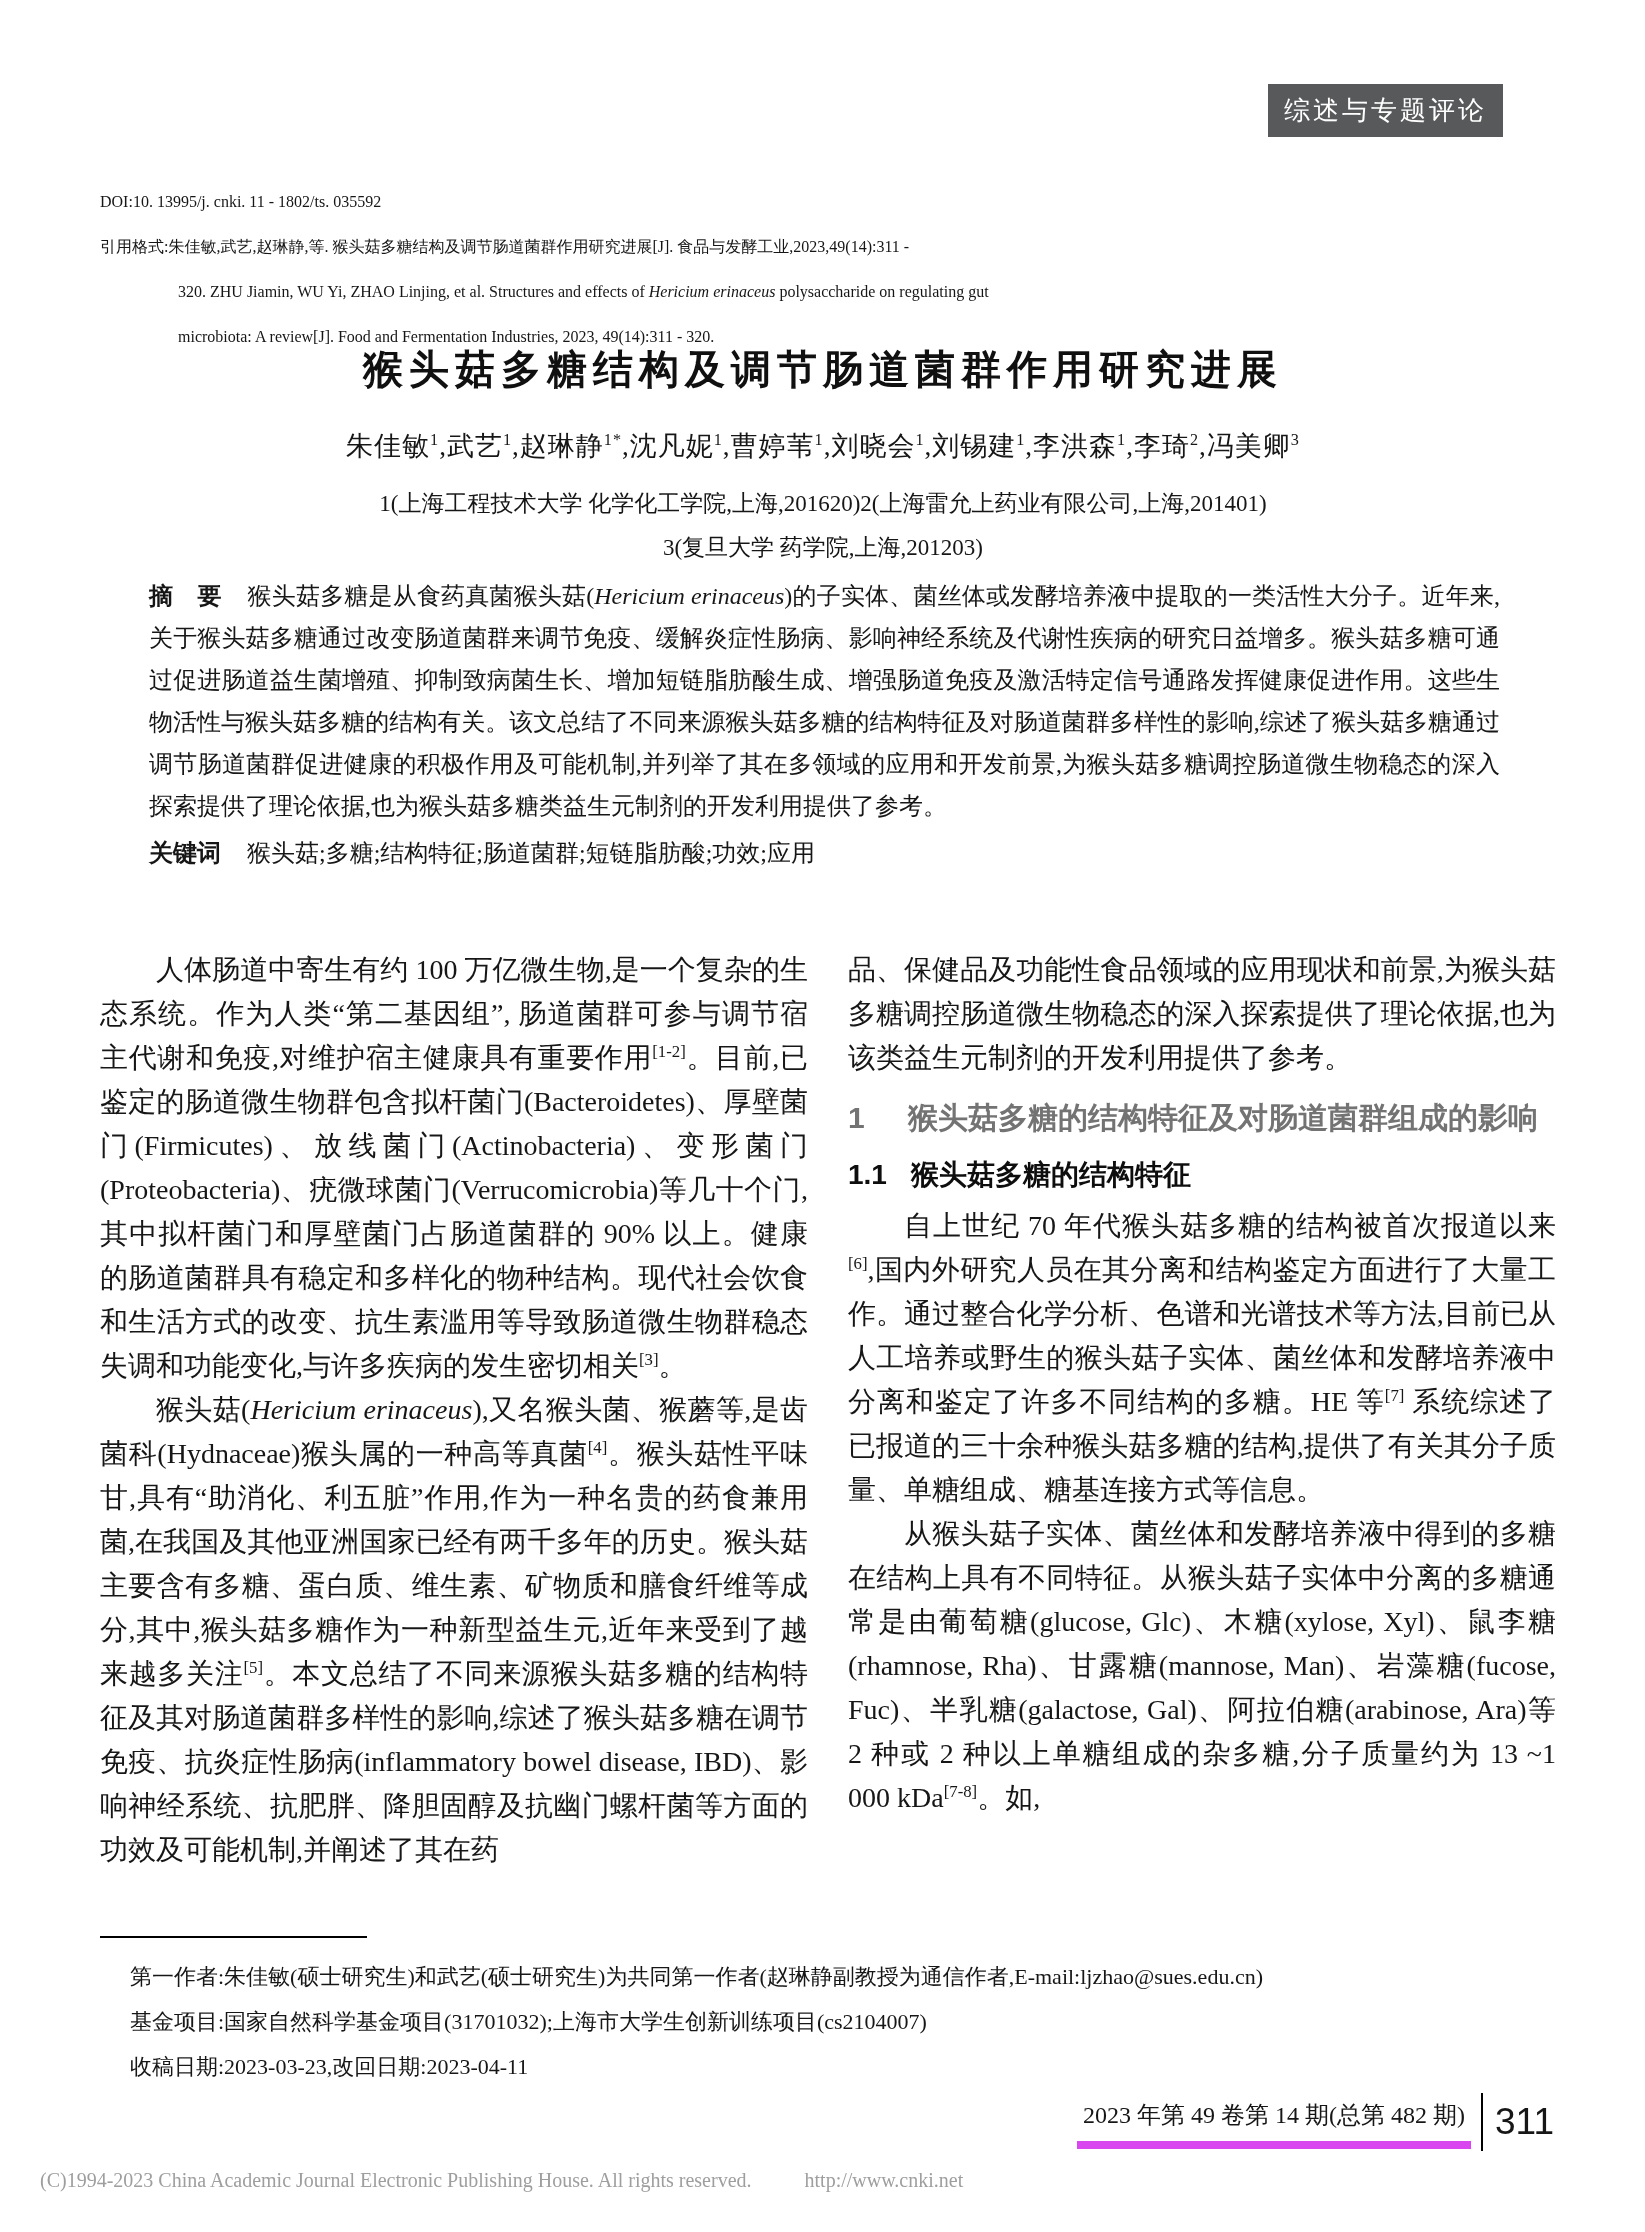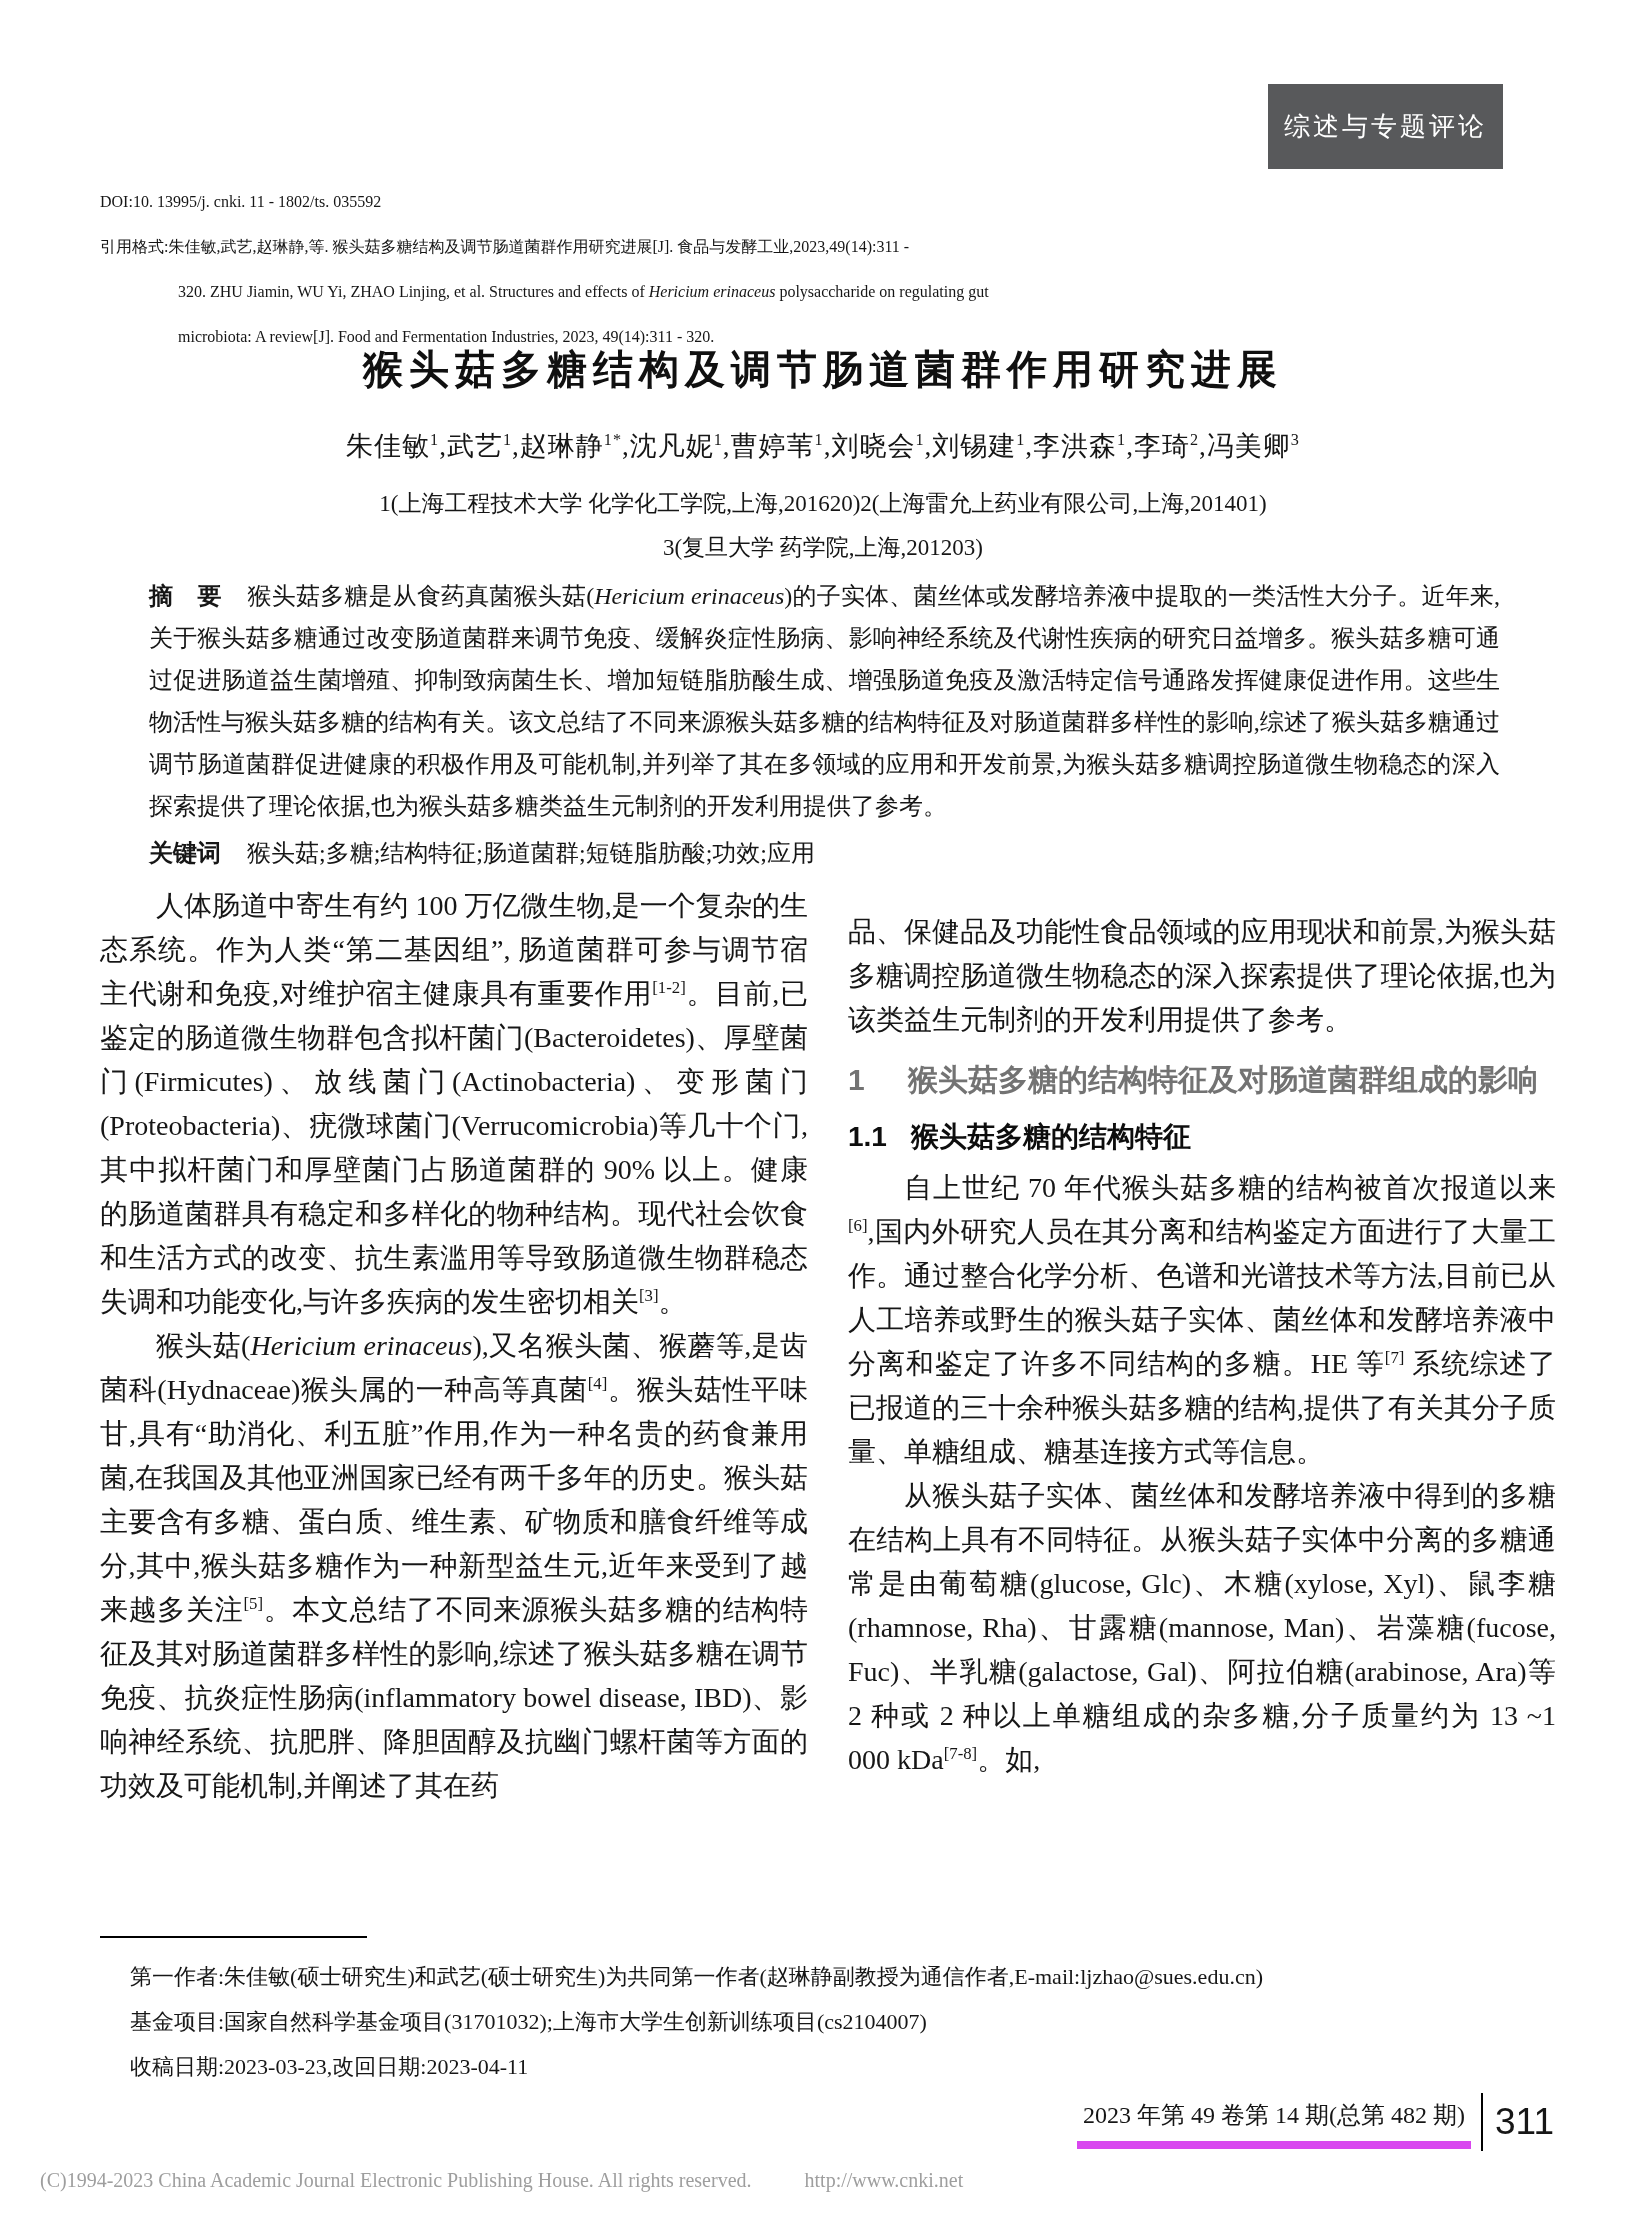--- a/index.html
+++ b/index.html
@@ -6,39 +6,39 @@
   .page{
     position:relative;width:1646px;height:2233px;background:#ffffff;overflow:hidden;
     font-family:"Liberation Serif","DejaVu Serif",serif;color:#161616;
   }
   sup{font-size:0.6em;vertical-align:super;line-height:0;}
   i{font-style:italic;}
   
   .badge{
     position:absolute;top:84px;right:143px;background:#58595b;color:#ffffff;
     font-family:"Liberation Sans","DejaVu Sans",sans-serif;
-    font-size:26px;padding:25px 16px;letter-spacing:3px;
+    font-size:26px;padding:9px 16px;letter-spacing:3px;
   }
   
   .head{position:absolute;left:100px;top:179px;width:1463px;font-size:16px;line-height:45px;}
   .head .cite-indent{padding-left:78px;}
   
   .title{
     position:absolute;left:0;top:342px;width:100%;margin:0;text-align:center;
     font-size:40px;font-weight:bold;letter-spacing:6px;color:#101010;
   }
   .authors{position:absolute;left:0;top:428px;width:100%;text-align:center;font-size:27px;letter-spacing:1px;}
   .affils{position:absolute;left:0;top:482px;width:100%;text-align:center;font-size:23px;line-height:44px;}
   
   .abstract-block{position:absolute;left:149px;top:575px;width:1351px;}
   .abstract{font-size:24px;line-height:42px;text-align:justify;}
   .lab{font-family:"Liberation Sans","DejaVu Sans",sans-serif;font-weight:bold;margin-right:26px;}
   .keywords{font-size:24px;margin-top:10px;}
   
-  .body{position:absolute;left:100px;top:884px;width:1457px;display:flex;gap:40px;align-items:center;}
+  .body{position:absolute;left:100px;top:948px;width:1457px;display:flex;gap:40px;}
   .col{width:708px;font-size:28px;line-height:44px;text-align:justify;}
   .para{margin:0;}
   .para.ind{text-indent:2em;}
   .sec{
     margin:14px 0 10px 0;font-size:30px;line-height:48px;font-weight:bold;
     font-family:"Liberation Sans","DejaVu Sans",sans-serif;color:#737373;
     width:647px;padding-left:60px;text-indent:0;text-align:left;
   }
   .sec .num{display:inline-block;width:60px;margin-left:-60px;}
   .subsec{

